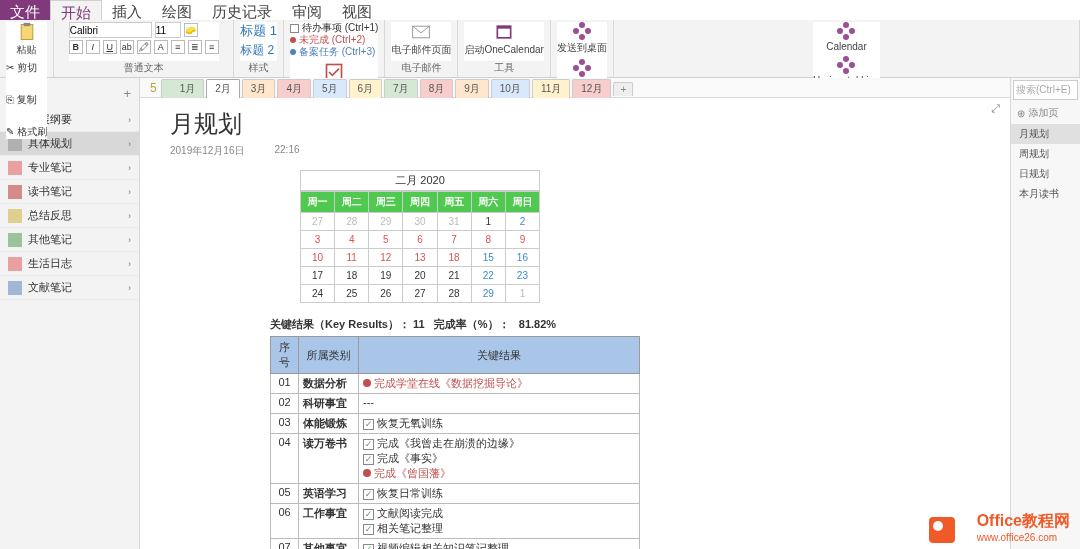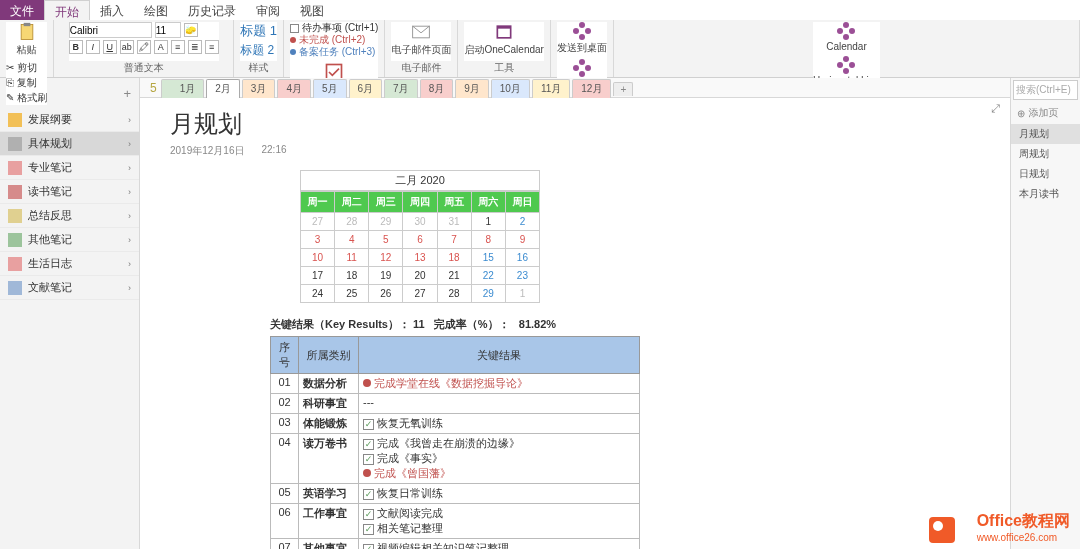--- a/index.html
+++ b/index.html
@@ -1,19 +1,19 @@
 <!DOCTYPE html>
 <html><head>
 <meta charset="utf-8">
 <style>
 * { box-sizing: border-box; margin: 0; padding: 0; font-family: "Microsoft YaHei", sans-serif; }
 body { width: 1080px; height: 549px; background: #fff; overflow: hidden; font-size: 12px; color: #333; position: relative; }
 
 
-.title-tabs { display: flex; background: #fff; height: 20px; font-size: 12px; }
+.title-tabs { display: flex; background: #fff; height: 20px; font-size: 15px; }
 .title-tabs .tab { padding: 3px 10px; color: #444; cursor: pointer; }
 .title-tabs .tab.file { background: #80397b; color: #fff; }
 .title-tabs .tab.active { background: #f3f3f3; border: 1px solid #d0d0d0; border-bottom: none; color: #80397b; }
 
 
 .ribbon { display: flex; background: #f3f3f3; border-bottom: 1px solid #d0d0d0; height: 58px; font-size: 10px; }
 .rgroup { border-right: 1px solid #d8d8d8; padding: 2px 6px; display: flex; flex-direction: column; justify-content: space-between; align-items: center; }
 .rgroup .label { font-size: 10px; color: #666; text-align: center; }
 .rgroup .content { display: flex; align-items: center; gap: 4px; flex: 1; }
 .big-btn { display: flex; flex-direction: column; align-items: center; font-size: 10px; color: #444; gap: 1px; }
@@ -44,21 +44,21 @@
 
 .content { flex: 1; display: flex; flex-direction: column; background: #fff; position: relative; }
 .month-tabs { display: flex; align-items: center; height: 20px; padding-left: 6px; gap: 0; font-size: 10px; border-bottom: 1px solid #d8d8d8; background: #f9f9f9; }
 .mtab { padding: 2px 8px; border: 1px solid #ccc; border-bottom: none; margin-right: 2px; border-radius: 2px 2px 0 0; color: #555; position: relative; top: 1px; }
 .mtab.active { background: #fff; border-color: #aaa; }
 .mtab.add { background: #eee; color: #888; padding: 1px 6px; }
 .star { color: #b5a642; font-size: 12px; padding: 0 4px; }
 
 .page-body { flex: 1; padding: 10px 30px; overflow: auto; position: relative; }
 .page-title { font-size: 24px; color: #333; font-weight: 300; margin-bottom: 4px; }
-.page-date { font-size: 10px; color: #888; display: flex; gap: 17px; margin-bottom: 12px; }
+.page-date { font-size: 10px; color: #888; display: flex; gap: 30px; margin-bottom: 12px; }
 .expand-ic { position: absolute; top: 4px; right: 10px; font-size: 11px; color: #888; }
 
 
 .cal-wrap { width: 240px; margin-left: 130px; }
 .cal-title { text-align: center; font-size: 11px; padding: 2px; border: 1px solid #ccc; background: #fff; }
 .cal { border-collapse: collapse; width: 100%; }
 .cal th { background: #4fc94f; color: #fff; font-size: 10px; font-weight: bold; padding: 3px; border: 1px solid #ccc; }
 .cal td { text-align: center; font-size: 10px; padding: 3px; border: 1px solid #ccc; color: #333; }
 .cal td.dim { color: #bbb; }
 .cal td.red { color: #d9534f; }
@@ -106,21 +106,21 @@
 <div class="ribbon">
   <div class="rgroup">
     <div class="content">
       <div class="big-btn">
         <svg class="ic" viewBox="0 0 24 24">
             <rect x="5" y="3" width="14" height="18" fill="#f7d774" stroke="#b58a2e"></rect>
             <rect x="8" y="1" width="8" height="4" fill="#888"></rect>
           </svg>
         <span>粘贴</span>
       </div>
-      <div style="display:flex;flex-direction:column;gap:1px;font-size:10px;">
+      <div style="display:flex;flex-direction:column;gap:18px;font-size:10px;">
         <span>✂ <span>剪切</span></span>
         <span>⎘ <span>复制</span></span>
         <span>✎ <span>格式刷</span></span>
       </div>
     </div>
     <div class="label">剪贴板</div>
   </div>
 
   <div class="rgroup" style="width:180px">
     <div class="content" style="flex-direction:column;align-items:stretch;gap:2px;">

